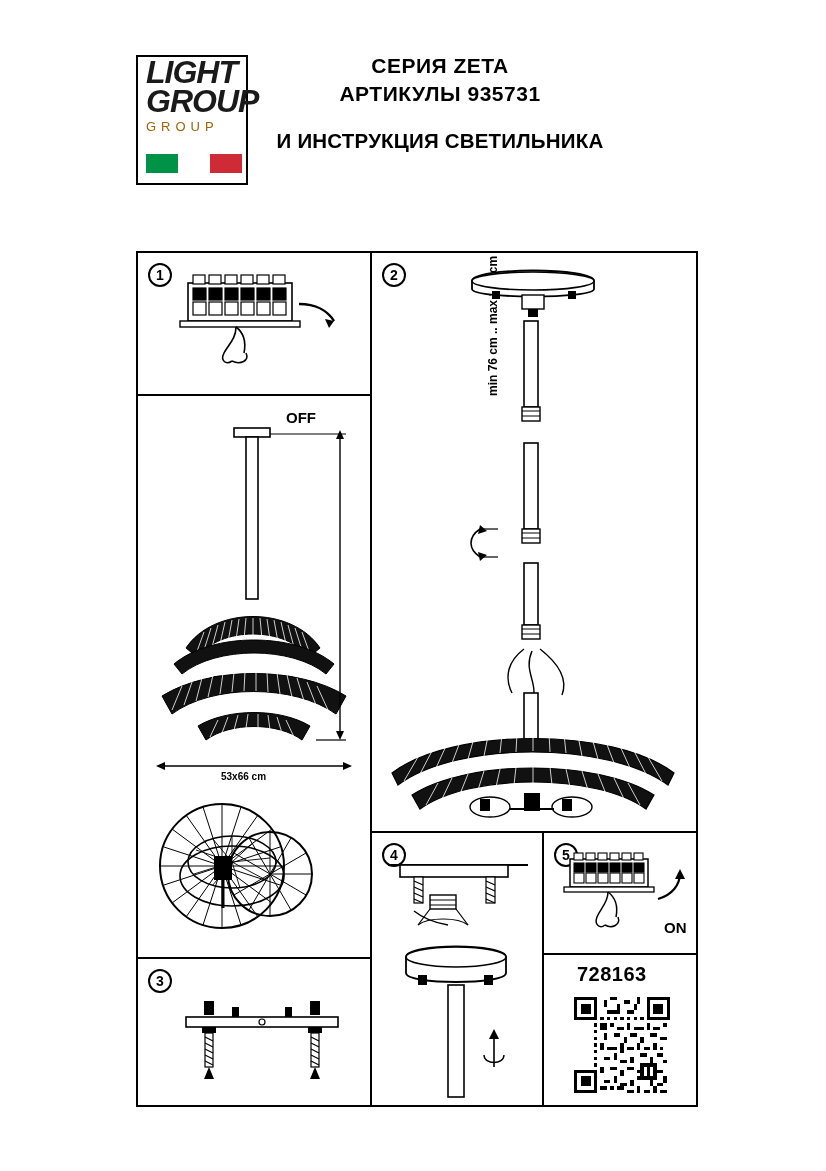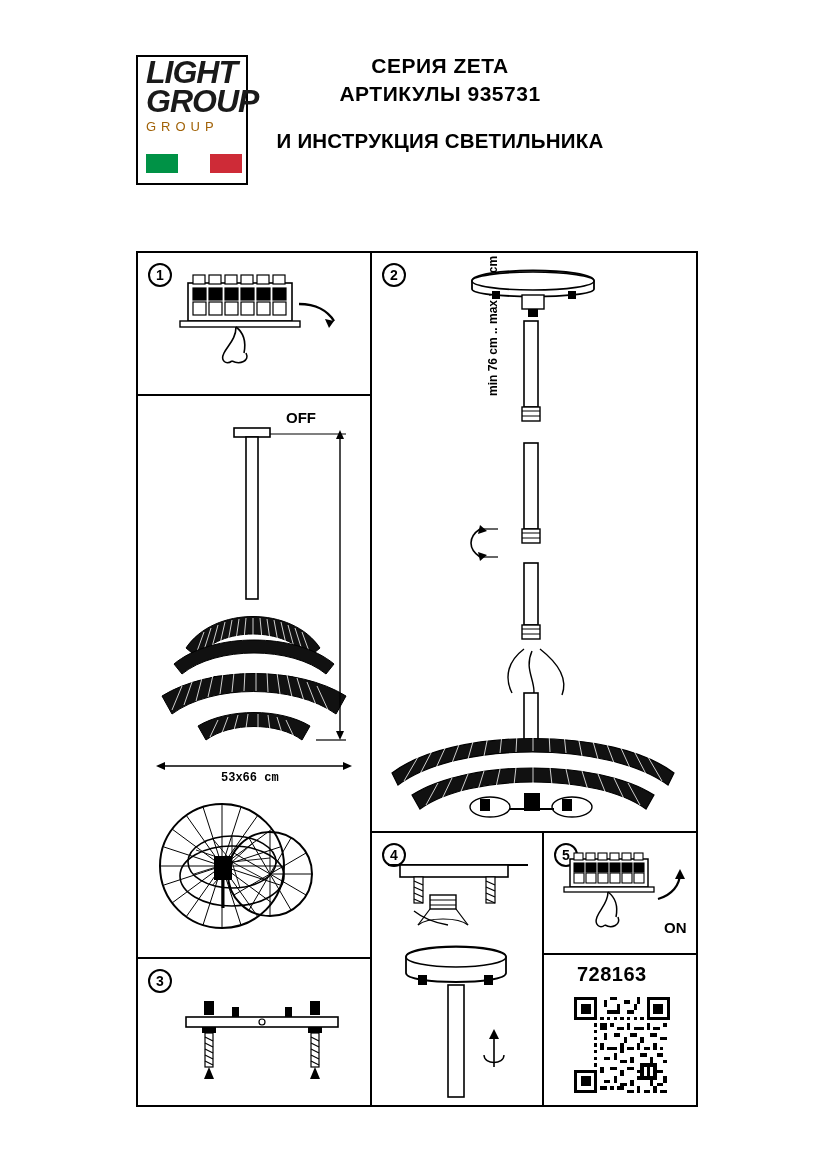--- a/index.html
+++ b/index.html
@@ -108,23 +108,22 @@
     text-align: center;
     background: #fff;
   }
   .caption {
     position: absolute;
     font-size: 15px;
     font-weight: bold;
   }
   .dim-label {
     position: absolute;
-    font-size: 12px;
+    font-size: 10px;
     font-weight: bold;
-    font-family: Liberation Mono, monospace;
   }
   .vert-label {
     position: absolute;
     font-size: 12px;
     font-weight: bold;
     transform: rotate(-90deg);
     transform-origin: left top;
     white-space: nowrap;
   }
   #code-label {

